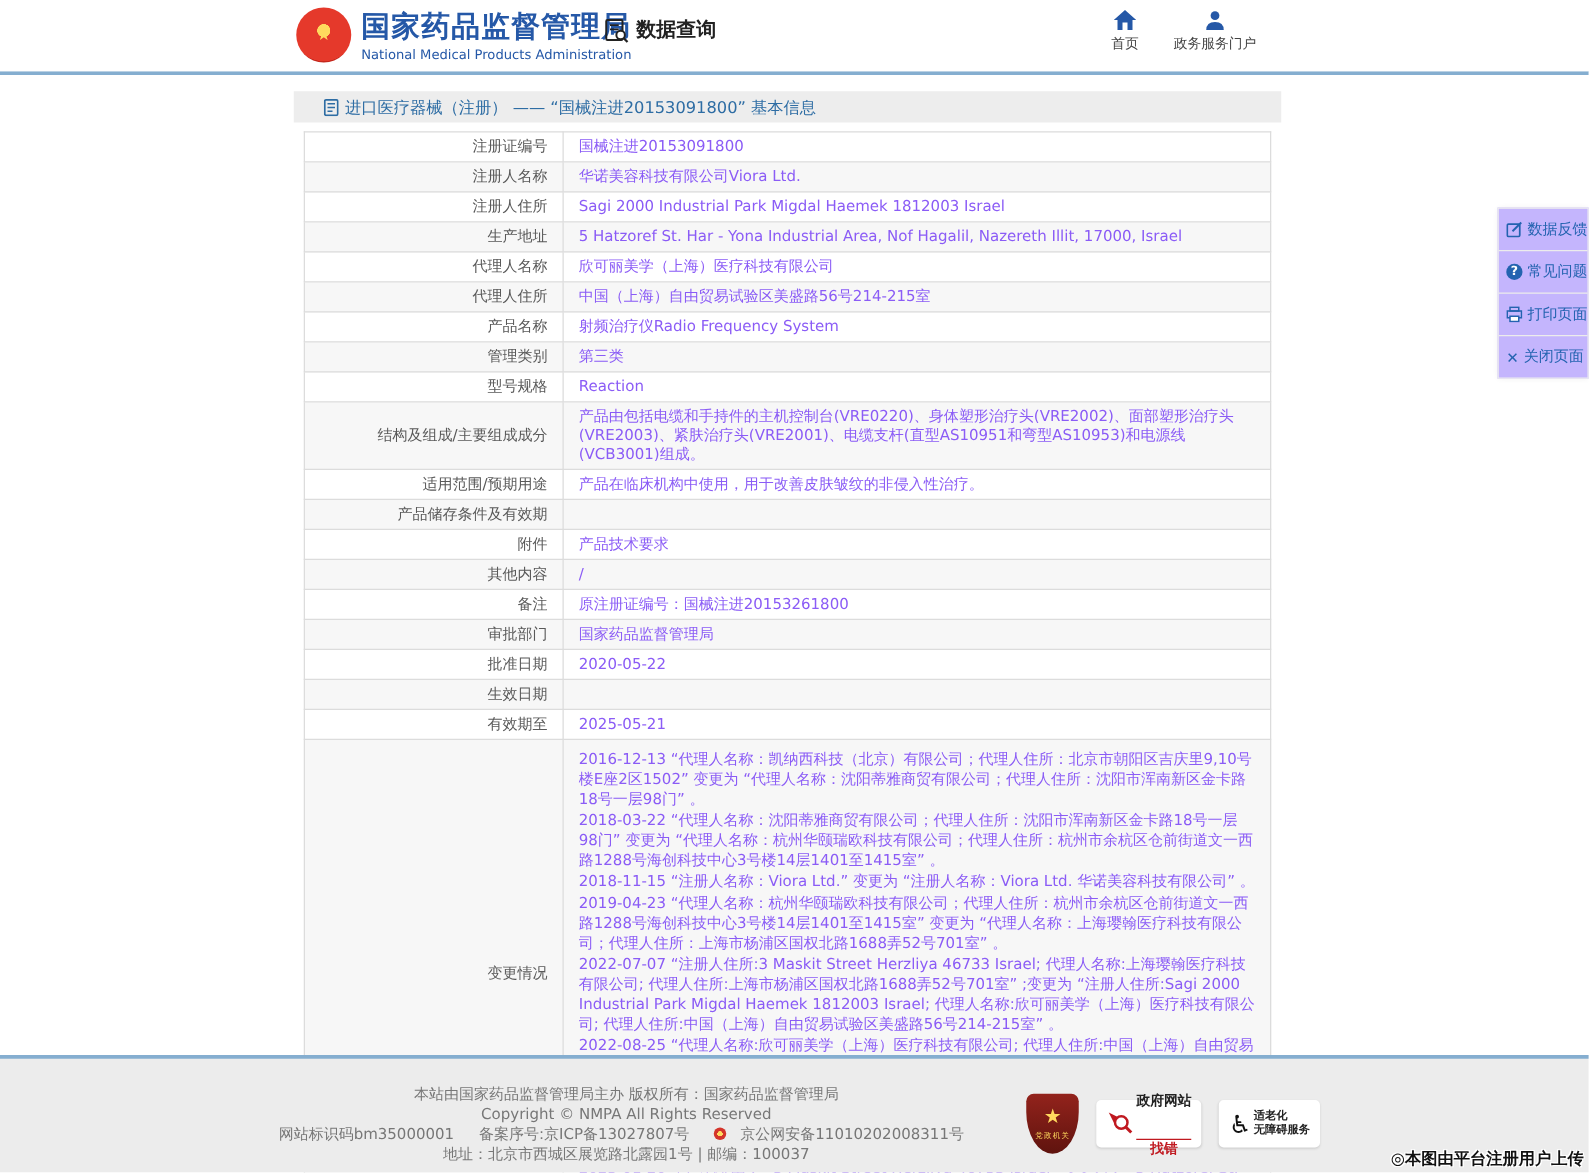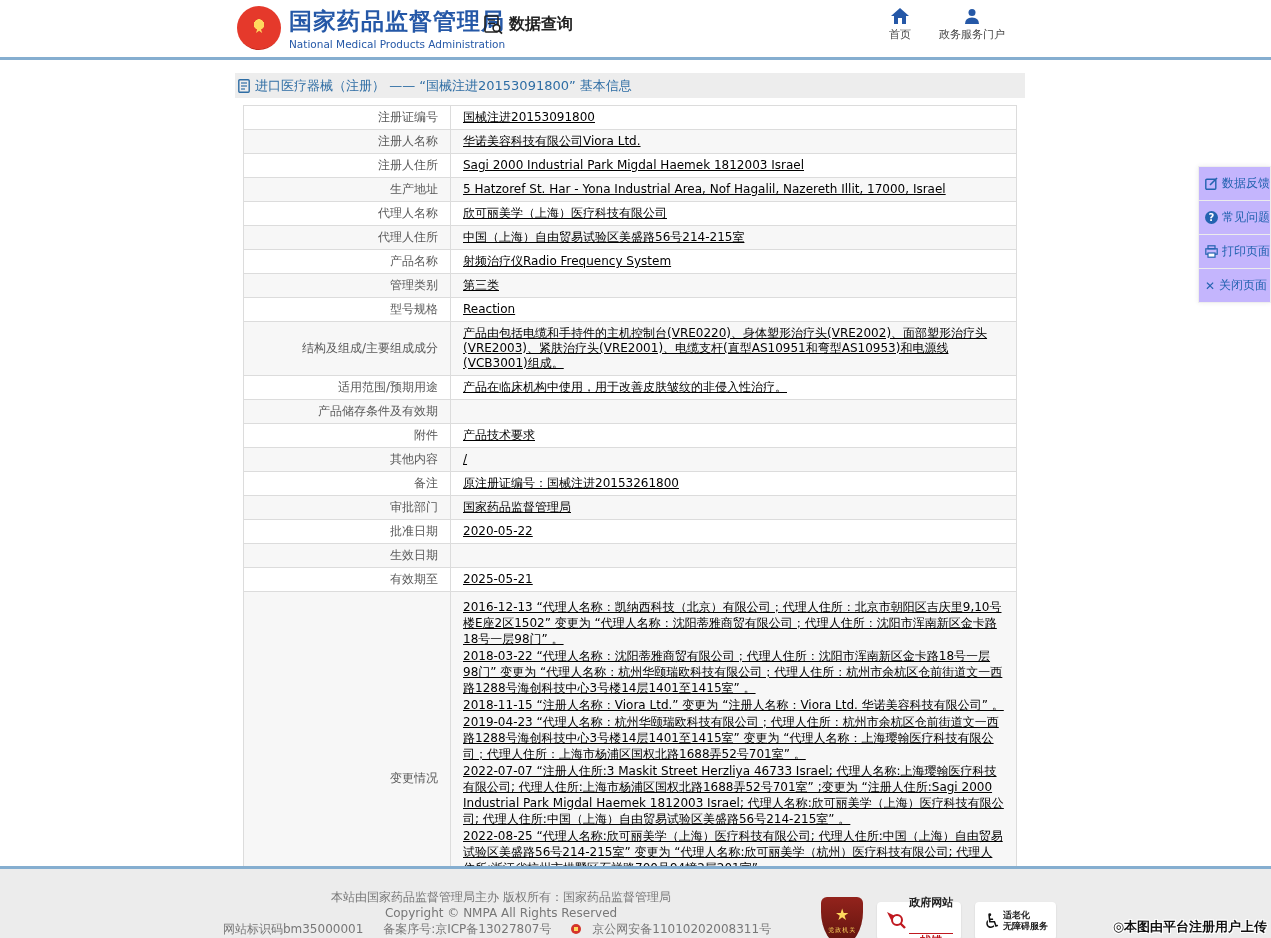--- a/index.html
+++ b/index.html
@@ -24,26 +24,26 @@
   .data-query span { font-size:16px; font-weight:600; color:#222; }
   .top-right { position:absolute; right:266px; top:8px; display:flex; gap:28px; }
   .nav-item { display:flex; flex-direction:column; align-items:center; gap:3px; cursor:pointer; }
   .nav-item span { font-size:11px; color:#444; }
   .blue-rule { height:3px; background:#85aed0; }
 
   
   main { margin:13px 0 0 235px; width:790px; }
   .panel-title {
     height:25px; background:#ededed; display:flex; align-items:center; gap:5px;
-    padding-left:3px; color:#2e6da4; font-size:13px;
+    padding-left:24px; color:#2e6da4; font-size:13px;
   }
   .info-table { margin:7px 8px 0 8px; width:774px; border-collapse:collapse; table-layout:fixed; }
   .info-table td { border:1px solid #dcdcdc; font-size:12px; line-height:15px; padding:4px 12px; vertical-align:middle; }
   .info-table td.lbl { width:207px; text-align:right; color:#595959; padding-right:12px; }
-  .info-table td.val { color:#000000; word-break:break-word;text-decoration:underline; }
+  .info-table td.val { color:#8b5cf6; word-break:break-word; }
   .info-table tr:nth-child(even) td { background:#f7f7f7; }
   .chg { line-height:16px; margin:1px 0; }
   .chg-cell { padding:6px 12px !important; }
 
   
   .side-panel {
     position:absolute; top:166px; right:0; width:73px; background:#c4b5fd;
     border:1px solid #eee; box-shadow:0 0 5px rgba(0,0,0,.07); z-index:5;
   }
   .side-item {
@@ -52,21 +52,21 @@
   }
   .side-item:last-child { border-bottom:none; }
   .q-icon {
     width:13px; height:13px; border-radius:50%; background:#2363b0; color:#fff;
     font-size:10px; line-height:13px; text-align:center; flex:none; font-weight:bold;
   }
   .x-icon { font-size:12px; color:#2363b0; flex:none; }
 
   
   footer {
-    position:absolute; left:0; right:0; bottom:0; height:72px;
+    position:absolute; left:0; right:0; bottom:0; height:94px;
     background:#ececec; border-top:3px solid #85aed0; overflow:hidden;
   }
   .footer-flex { display:flex; justify-content:center; align-items:center; gap:34px; padding-top:20px; }
   .footer-text { text-align:center; font-size:12px; color:#777; line-height:16px; white-space:nowrap; }
   .f3 span { margin:0 8px; }
   .psb-icon {
     display:inline-block; width:10px; height:10px; border-radius:50%; vertical-align:-1px; margin-right:3px;
     background:radial-gradient(circle, #ffd95e 0 30%, #d4342a 31% 100%);
   }
   .badges { display:flex; align-items:center; gap:14px; }

